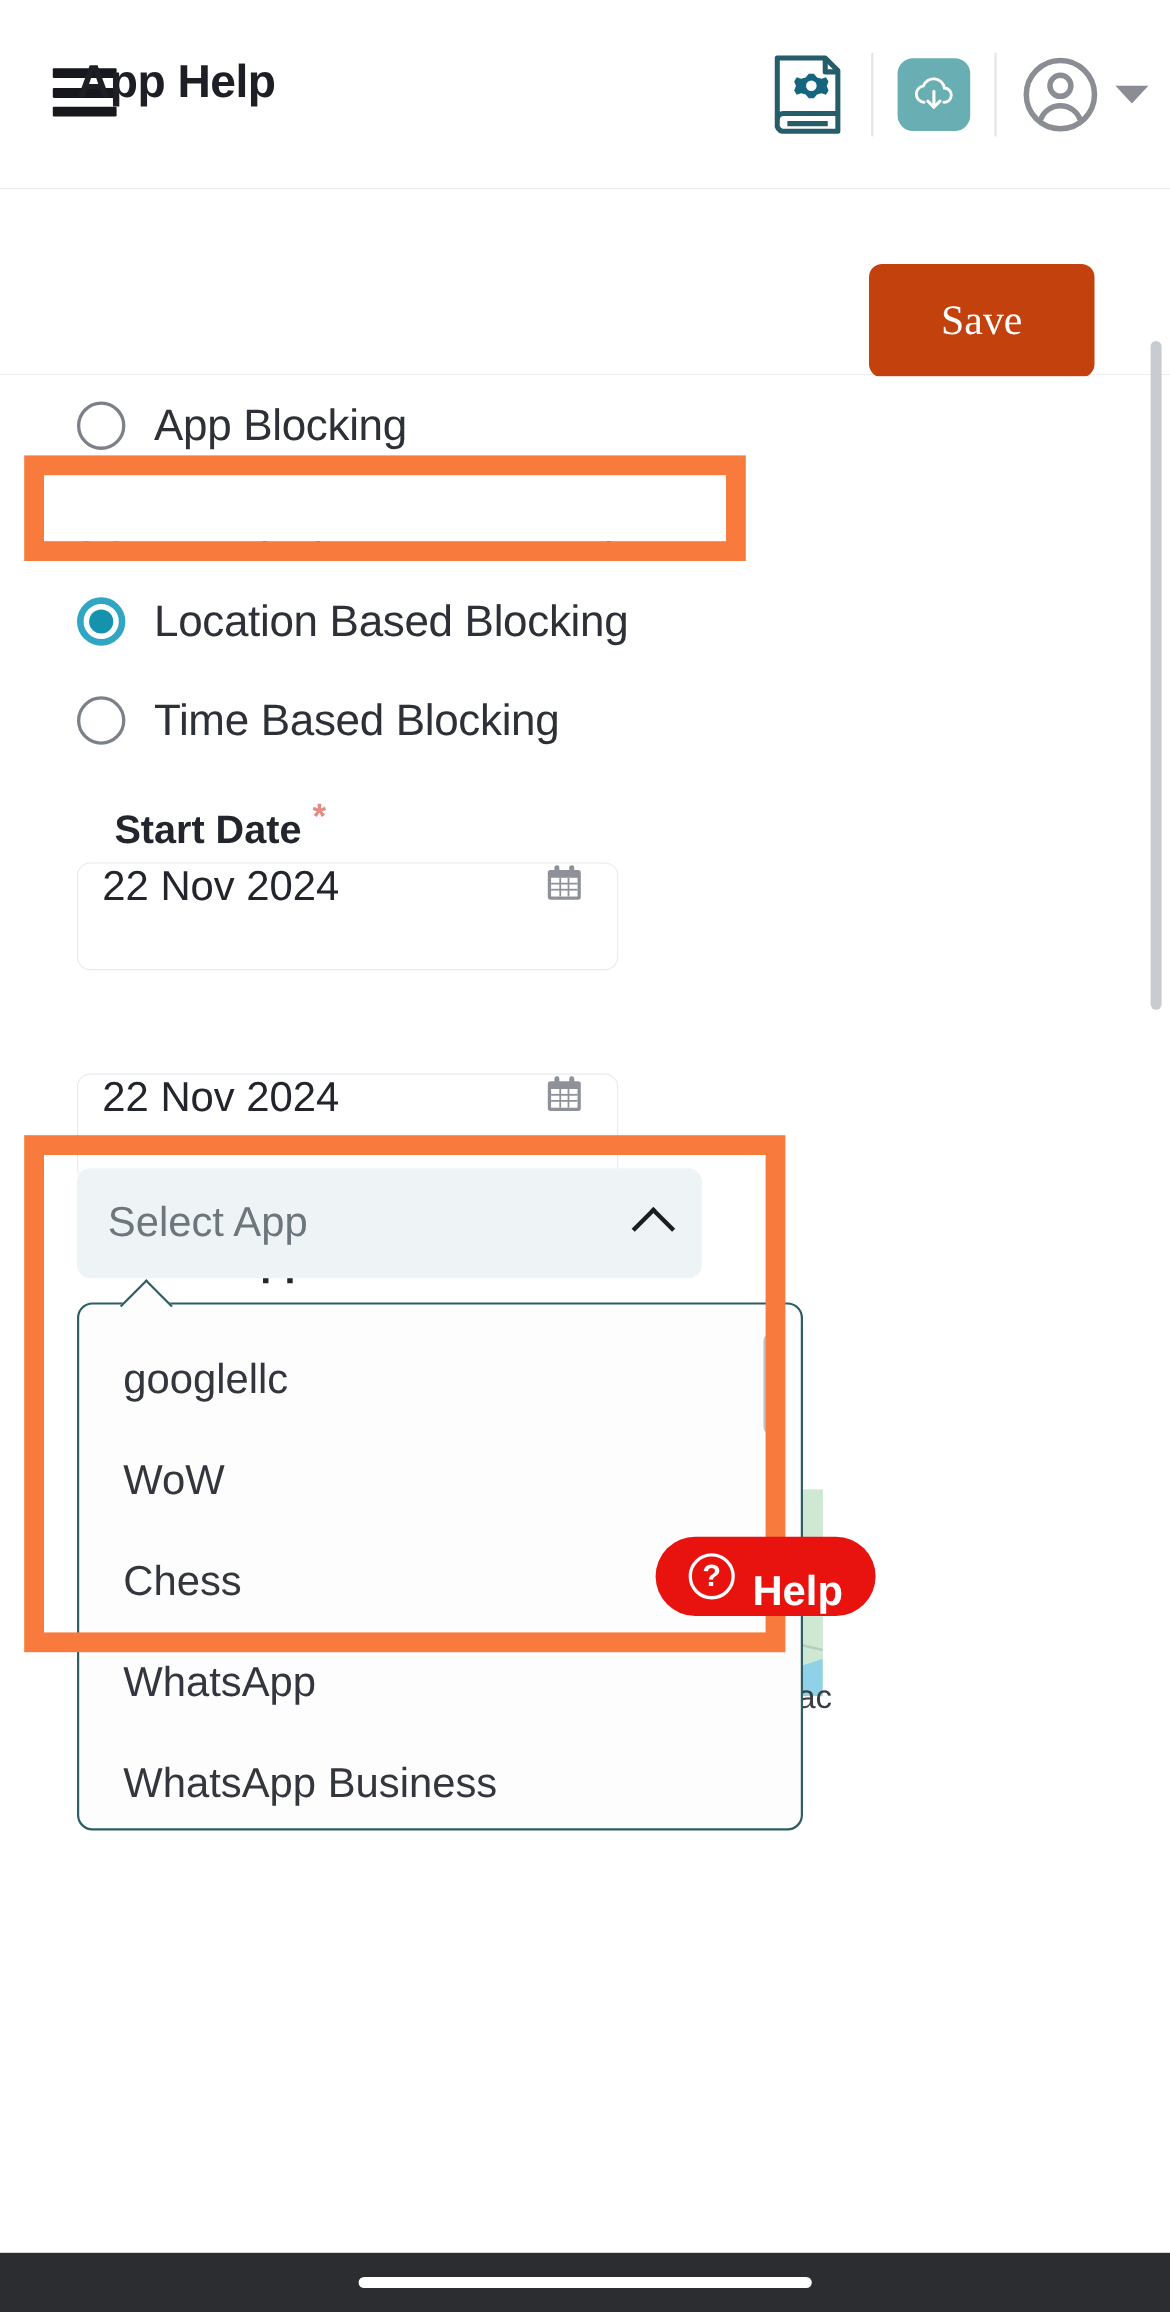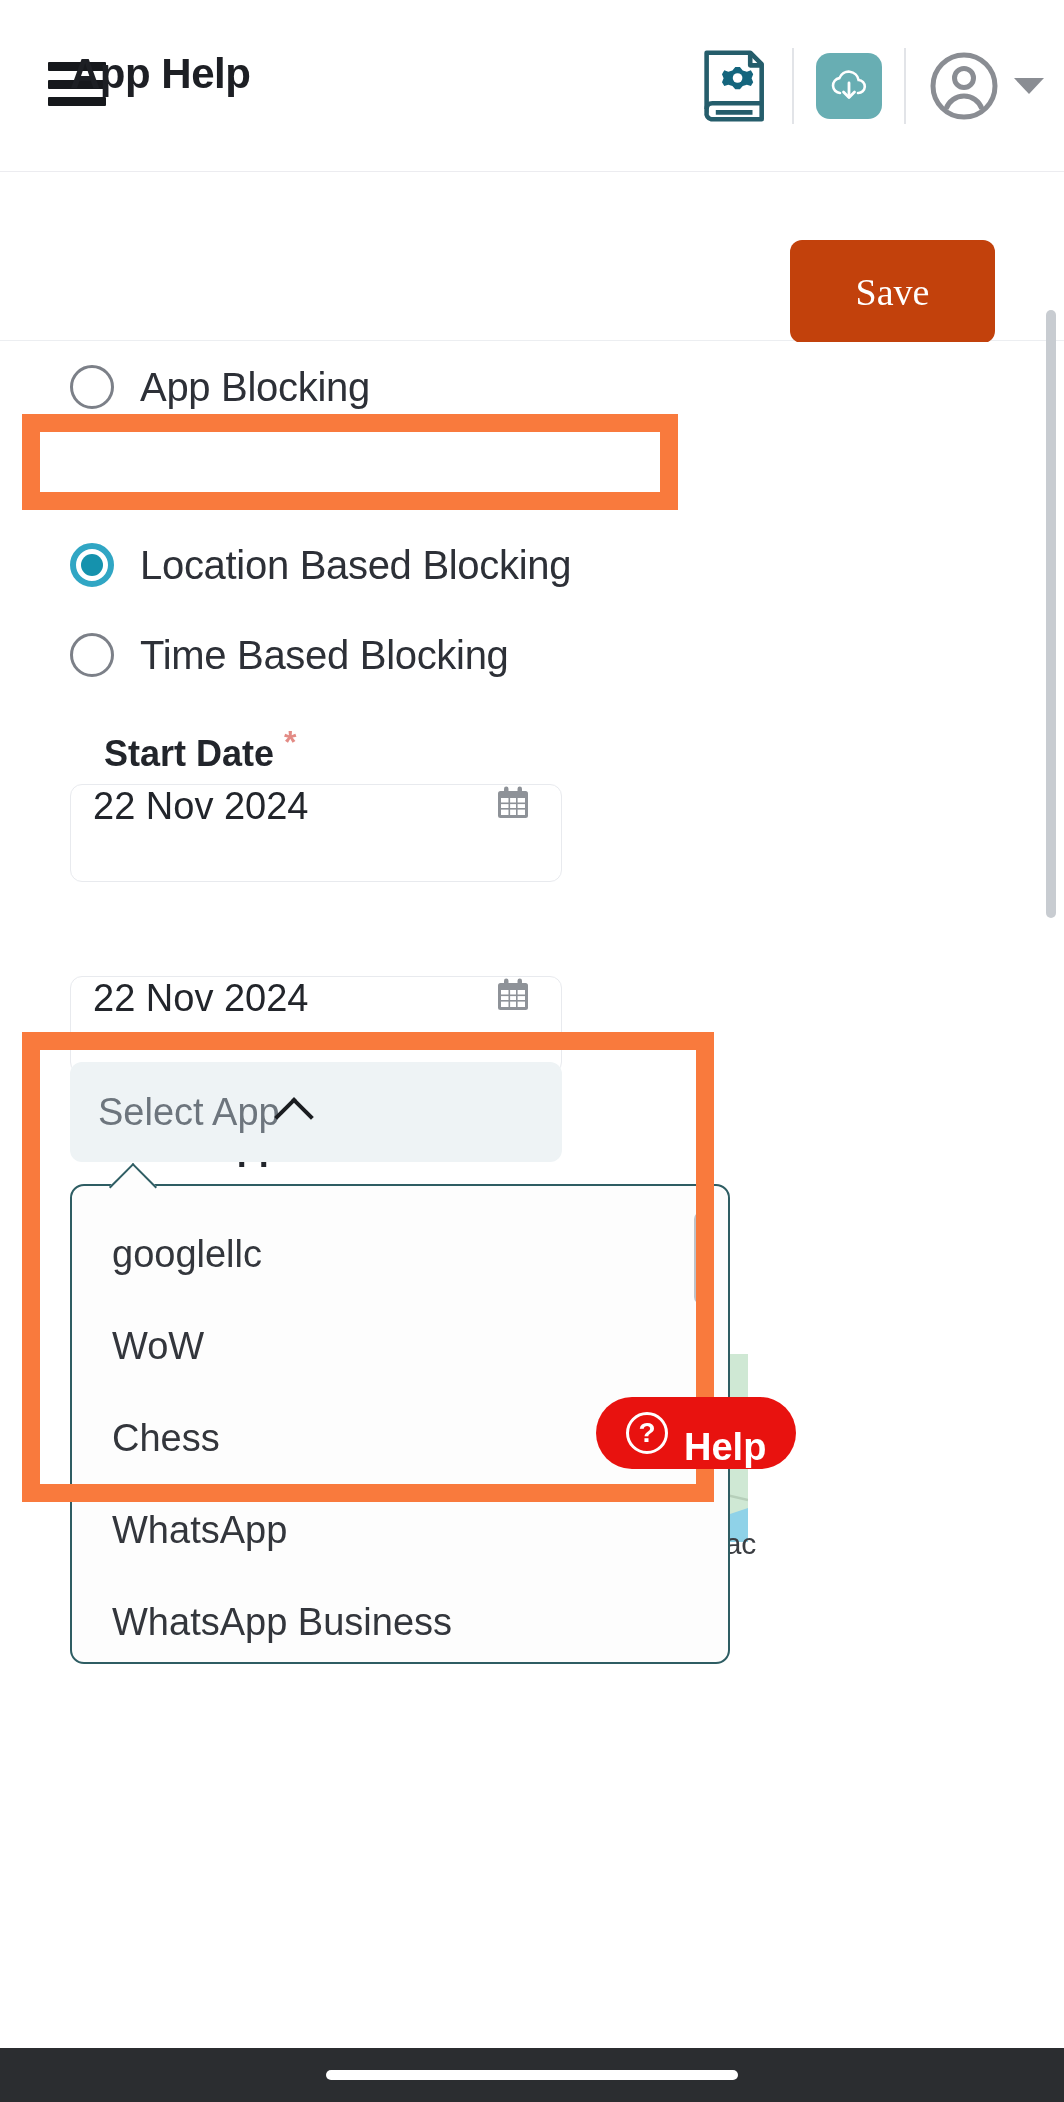--- a/index.html
+++ b/index.html
@@ -225,25 +225,26 @@
   }
   .date-text {
     font-size: 38px;
     color: #22252b;
   }
 
   
   .select-box {
     position: absolute;
     left: 70px; top: 720px;
-    width: 492px; height: 100px;
+    width: 568px; height: 100px;
     background: #eef3f5;
     border-radius: 12px;
     display: flex;
     align-items: center;
+    justify-content: space-between;
     padding: 0 30px 0 28px;
     cursor: pointer;
     z-index: 30;
   }
   .select-placeholder {
     font-size: 38px;
     color: #6d757d;
   }
   .chev-up {
     width: 28px; height: 28px;

